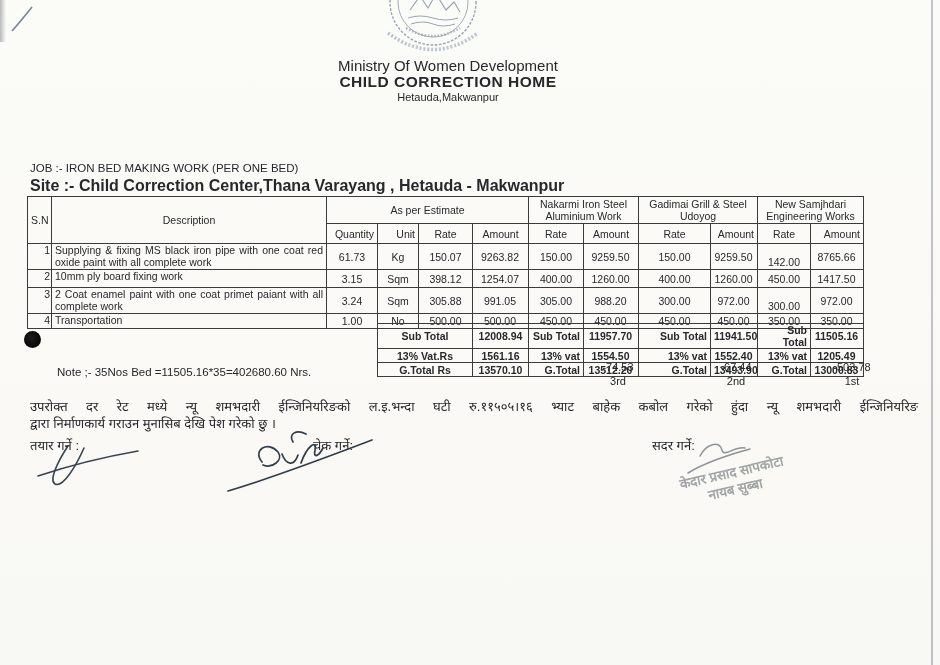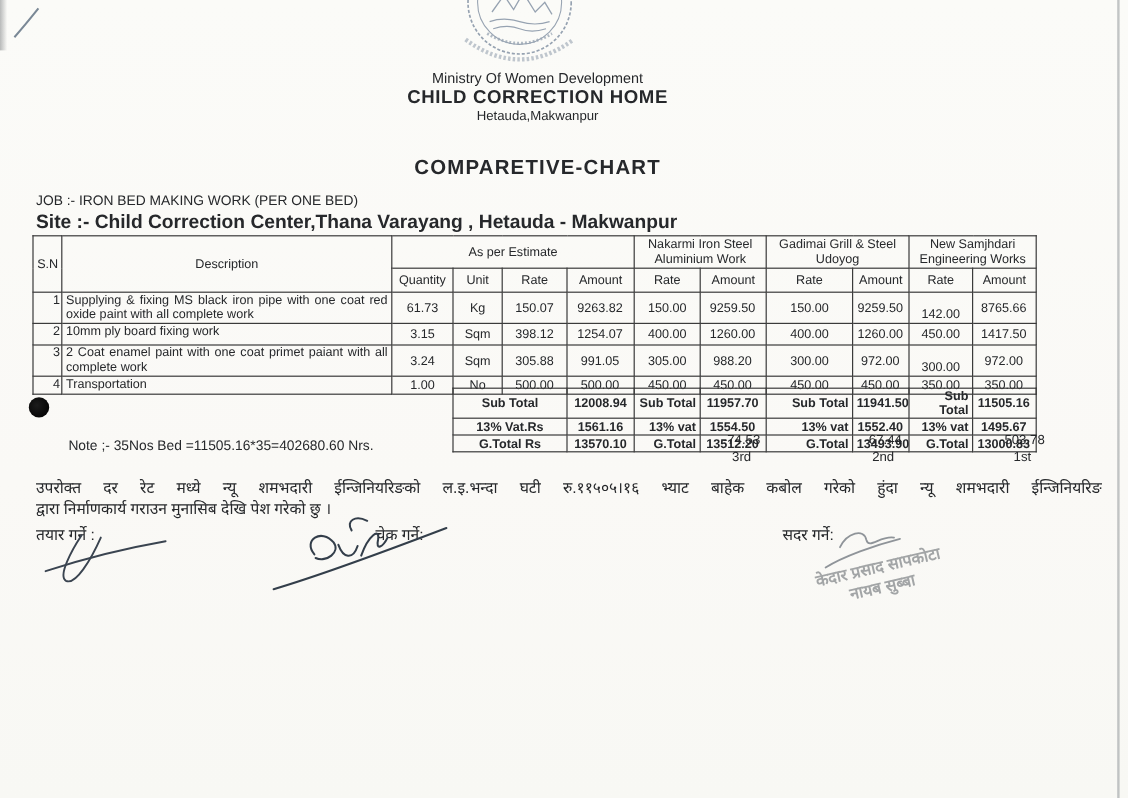--- a/index.html
+++ b/index.html
@@ -7,41 +7,41 @@
     position:relative; width:940px; height:665px; margin:0 auto;
     background:linear-gradient(180deg,#fbfbf8 0%, #faf9f6 60%, #f8f8f4 100%);
     font-family:"Liberation Sans","DejaVu Sans",sans-serif;
     color:#26282b; overflow:hidden;
   }
   .abs { position:absolute; }
 
   
   .header-block { left:148px; top:57px; width:600px; text-align:center; line-height:13px; }
   .h-gov { font-size:11.5px; }
-  .h-min { font-size:12px; margin-top:2px; }
+  .h-min { font-size:15px; margin-top:2px; }
   .h-org { font-size:15.5px; font-weight:bold; letter-spacing:.5px; margin-top:3px; }
   .h-loc { font-size:11px; margin-top:3px; }
   .doc-title { left:148px; top:130px; width:600px; text-align:center; font-size:17px; font-weight:bold; letter-spacing:1px; }
 
   .job-line  { left:30px; top:162px; font-size:11.5px; }
   .site-line { left:30px; top:177px; font-size:16px; font-weight:bold; }
 
   
   table { border-collapse:collapse; table-layout:fixed; }
   .main-table { left:27px; top:196px; width:836px; font-size:10.5px; }
   .main-table th, .main-table td { border:1px solid #3b3b3b; padding:0 3px; font-weight:normal; overflow:hidden; }
   .main-table th { text-align:center; line-height:12px; }
   tr.group-row { height:27px; }
   tr.subhead  { height:20px; }
   tr.r0 { height:26px; } tr.r1 { height:18px; } tr.r2 { height:26px; } tr.r3 { height:14px; }
   td.sn   { text-align:right; vertical-align:top; padding-right:1px; }
   td.desc { text-align:justify; vertical-align:top; line-height:11.5px; padding:1px 3px; }
   td.num  { text-align:center; }
   td.amt  { text-align:center; padding-right:4px; }
-  th.left { text-align:center; }
+  th.left { text-align:right; }
   td.low  { vertical-align:bottom; padding-bottom:1px; }
 
   .totals-table { left:377px; top:323px; width:486px; font-size:10.5px; font-weight:bold; }
   .totals-table td { border:1px solid #3b3b3b; padding:0 3px; height:13px; line-height:12px;margin-top:33px; }
   td.tlabel { text-align:center; }
   td.tval   { text-align:center; }
   td.clabel { text-align:right; padding-right:3px; }
   td.cval   { text-align:center; padding-right:4px; }
 
   .diff { top:361px; width:90px; text-align:center; font-size:11px; line-height:13.5px; }
@@ -91,21 +91,20 @@
 
   <svg class="abs" style="left:6px; top:2px;" width="40" height="36" viewBox="0 0 40 36">
     <path d="M6,29 Q14,20 26,5" stroke="#5a6b7d" stroke-width="1.7" fill="none" opacity="0.8"></path>
   </svg>
 
   <div class="abs header-block">
     <div class="h-min">Ministry Of Women Development</div>
     <div class="h-org">CHILD CORRECTION HOME</div>
     <div class="h-loc">Hetauda,Makwanpur</div>
   </div>
-  <div class="abs doc-title">COMPARETIVE-CHART</div>
 
   <div class="abs job-line">JOB :- IRON BED MAKING WORK (PER ONE BED)</div>
   <div class="abs site-line">Site :-  Child Correction Center,Thana Varayang , Hetauda - Makwanpur</div>
 
   <table class="abs main-table">
     <colgroup>
       <col style="width:24px">
         <col style="width:275px">
         <col style="width:51px">
         <col style="width:41px">
@@ -221,21 +220,21 @@
       <td class="cval">11505.16</td>
     </tr>
     <tr>
       <td class="tlabel">13% Vat.Rs</td>
       <td class="tval">1561.16</td>
       <td class="clabel">13% vat</td>
       <td class="cval">1554.50</td>
       <td class="clabel">13% vat</td>
       <td class="cval">1552.40</td>
       <td class="clabel">13% vat</td>
-      <td class="cval">1495.67</td>
+      <td class="cval">1205.49</td>
     </tr>
     <tr>
       <td class="tlabel">G.Total Rs</td>
       <td class="tval">13570.10</td>
       <td class="clabel">G.Total</td>
       <td class="cval">13512.20</td>
       <td class="clabel">G.Total</td>
       <td class="cval">13493.90</td>
       <td class="clabel">G.Total</td>
       <td class="cval">13000.83</td>

